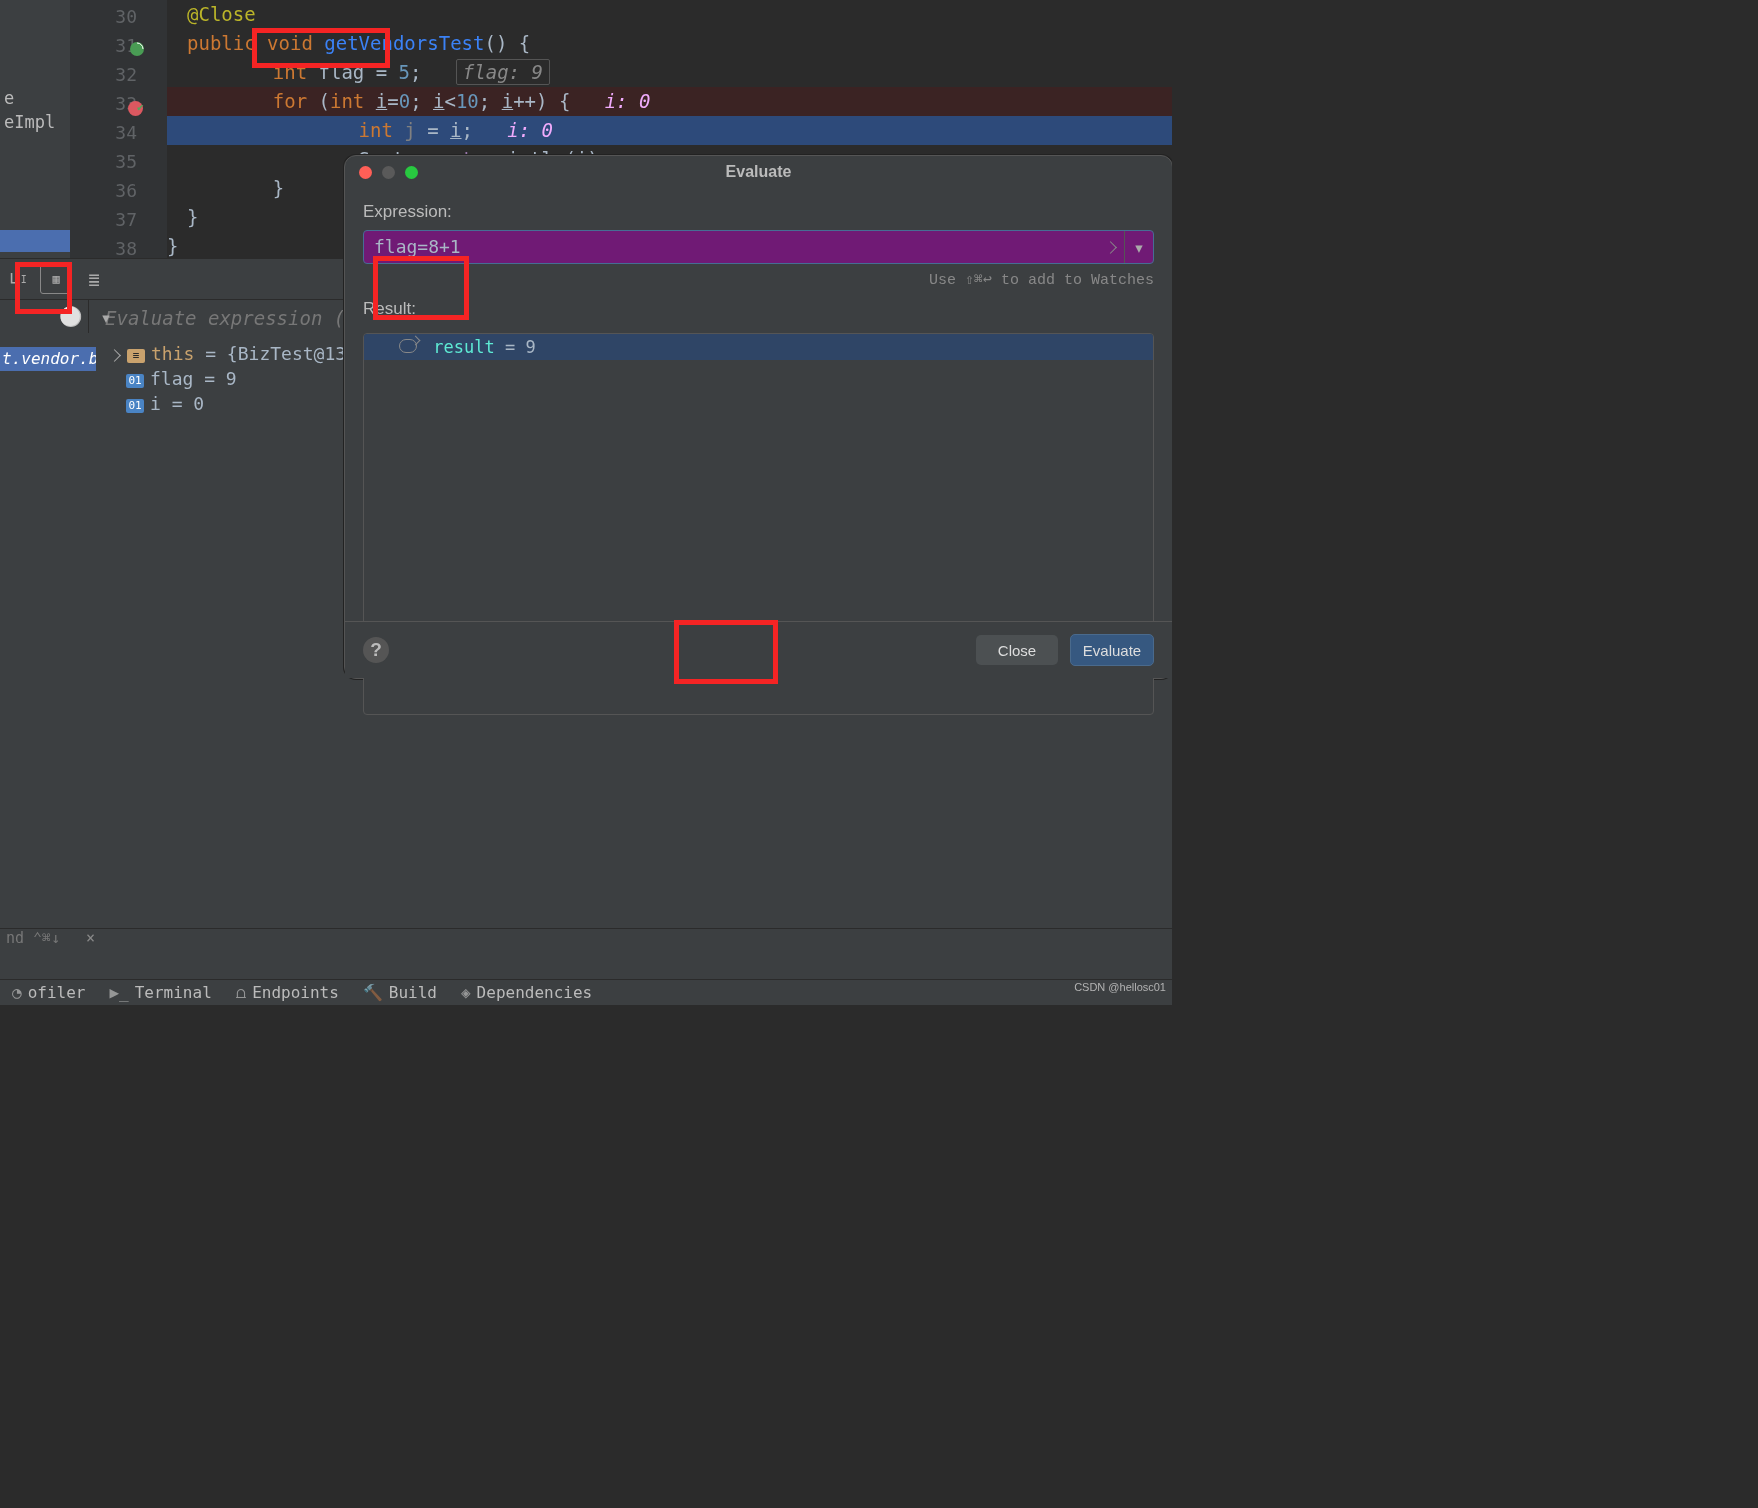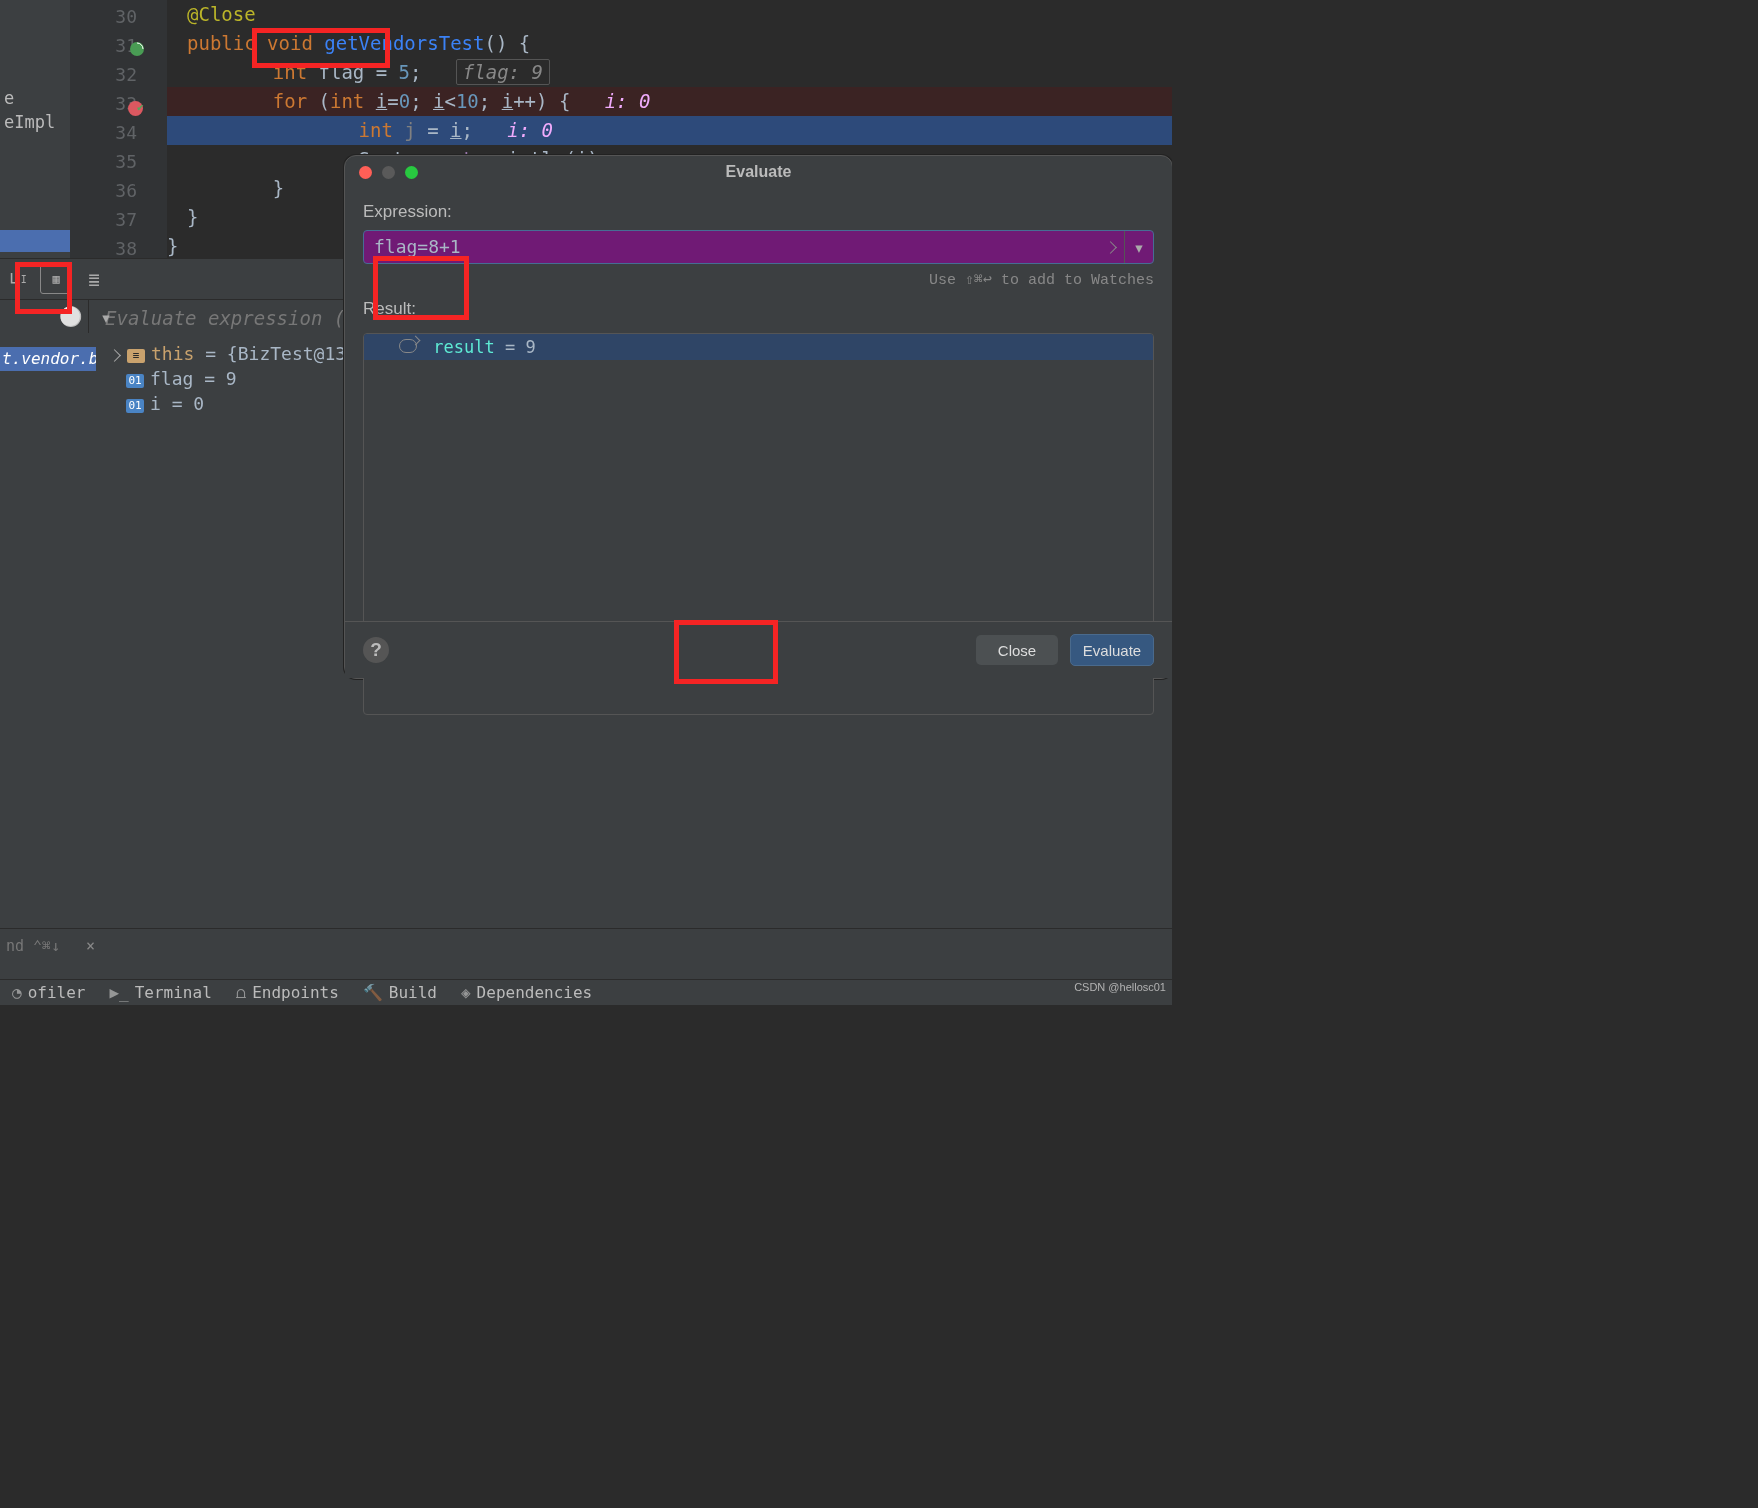--- a/index.html
+++ b/index.html
@@ -35,21 +35,21 @@
   .vars{position:absolute;left:96px;top:76px;right:0;bottom:0;background:#3C3F41;padding:6px 0}
   .vars .v{padding:2px 14px;font-size:18px}
   .vars .v .obj{color:#C9A26D}
   .vars .v .pk{color:#A9B7C6}
   .vars .ico{display:inline-block;width:18px;height:14px;background:#4A84C4;border-radius:2px;font-size:11px;color:#fff;text-align:center;line-height:14px;margin-right:6px;vertical-align:1px}
   .vars .ico.o{background:#C9A26D;color:#2B2B2B}
   
   .bottom{position:absolute;left:0;right:0;bottom:0;height:25px;background:#3C3F41;border-top:1px solid #2B2B2B;display:flex;align-items:center;font-size:16px;color:#BBB}
   .bottom .tab{margin:0 12px;display:flex;align-items:center;gap:6px}
   
-  .ndbar{position:absolute;left:0;bottom:25px;height:26px;right:0;border-top:1px solid #2B2B2B;padding-left:6px;color:#777;font-size:15px;display:flex;align-items:flex-end}
+  .ndbar{position:absolute;left:0;bottom:25px;height:26px;right:0;border-top:1px solid #2B2B2B;padding-left:6px;color:#777;font-size:15px;display:flex;align-items:flex-start}
   .ndbar .x{position:absolute;left:86px;color:#888}
   
   .dialog{position:absolute;left:344px;top:155px;width:827px;height:520px;background:#3C3F41;border-radius:12px;border:1px solid #555;box-shadow:0 0 0 1px #222}
   .dialog .tl{height:32px;position:relative}
   .traffic{position:absolute;left:14px;top:10px;display:flex;gap:10px}
   .traffic span{width:13px;height:13px;border-radius:50%;display:inline-block}
   .dtitle{position:absolute;left:0;right:0;top:7px;text-align:center;font-family:-apple-system,sans-serif;font-size:16px;color:#BBBBBB;font-weight:600}
   .dialog .lbl{padding:14px 18px 8px;color:#BBB;font-family:-apple-system,sans-serif;font-size:17px}
   .exprbox{margin:0 18px;height:32px;border:1px solid #466D94;border-radius:4px;display:flex;background:#701a75}
   .exprbox .inp{flex:1;padding:0 10px;line-height:32px;font-family:Menlo,monospace;font-size:18px;color:#A9B7C6}

